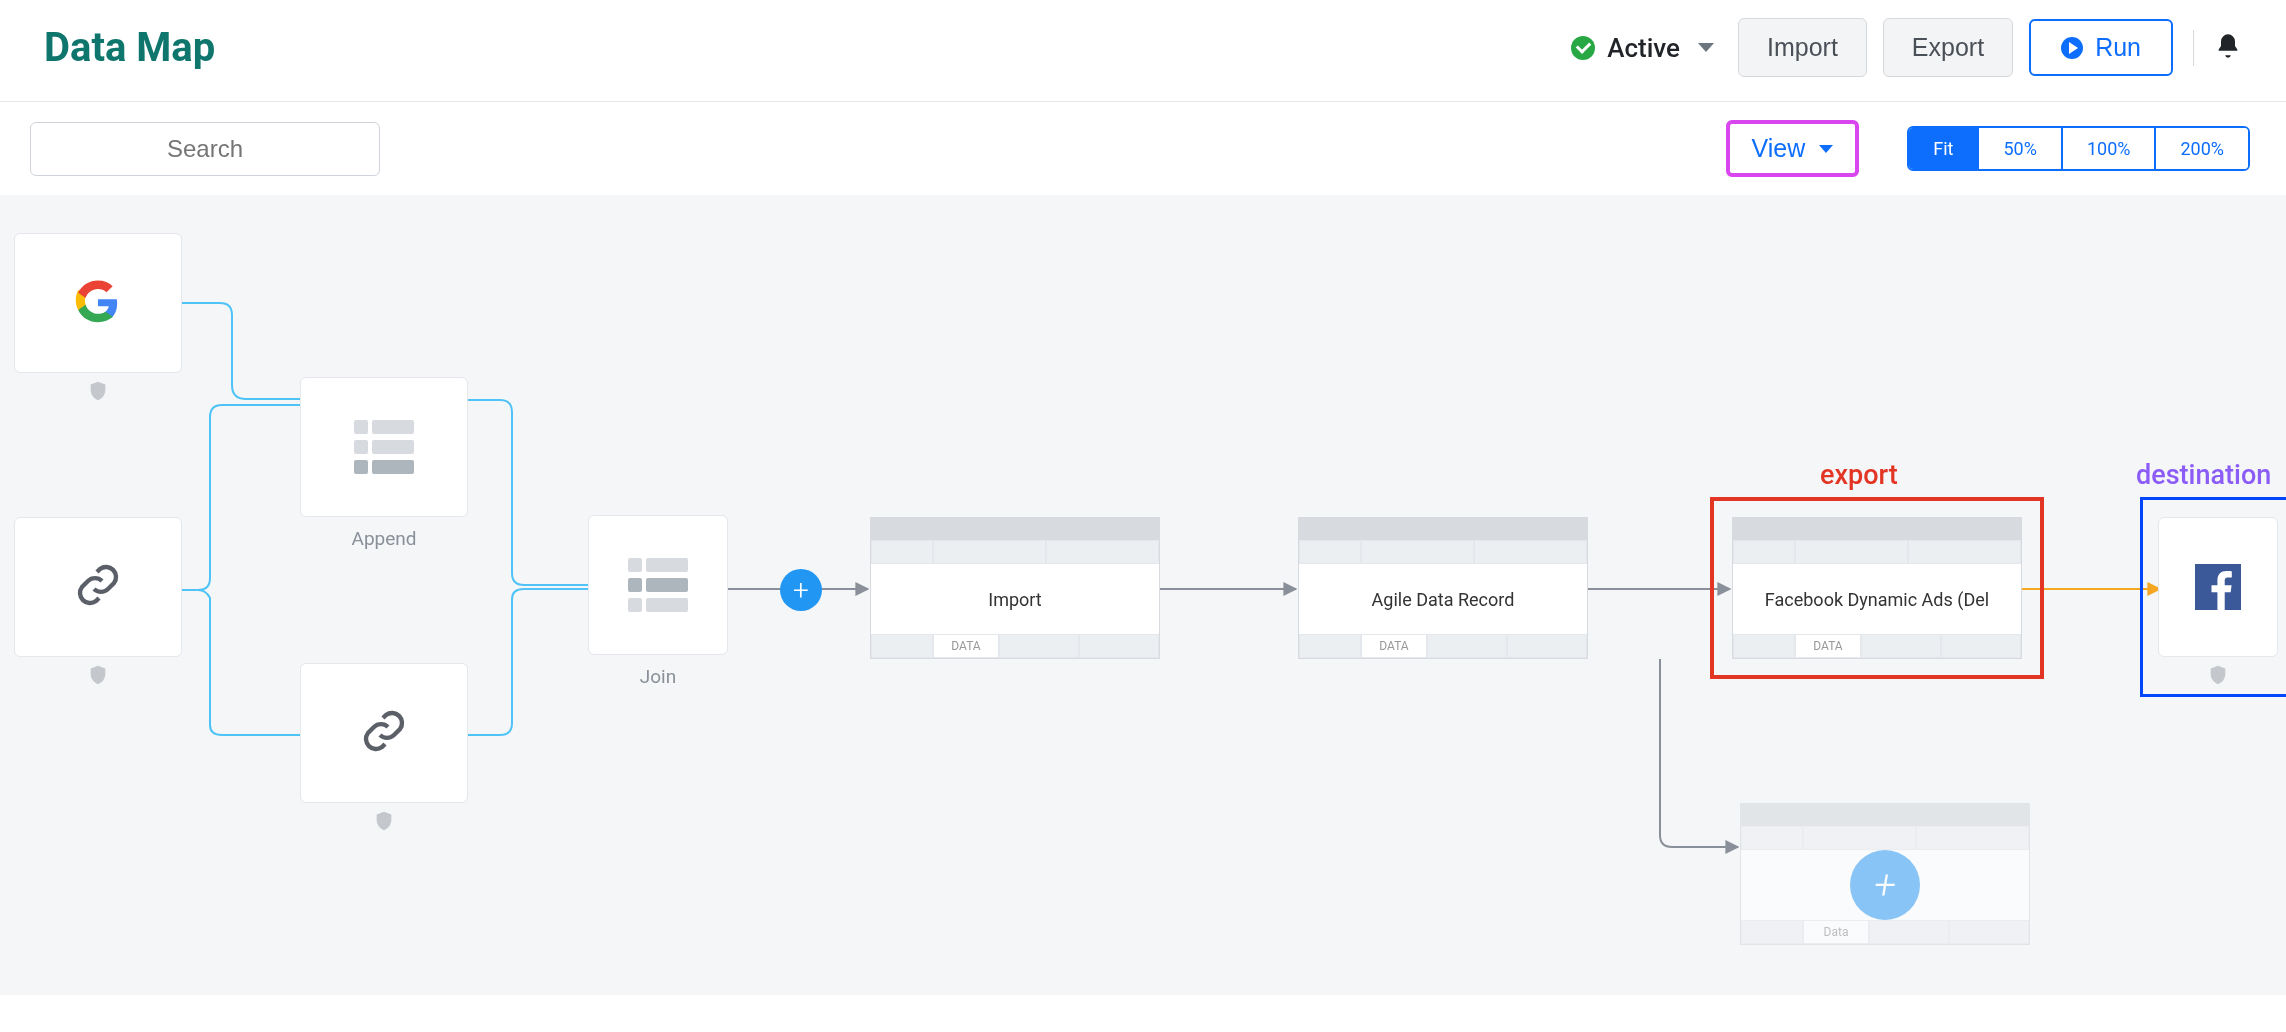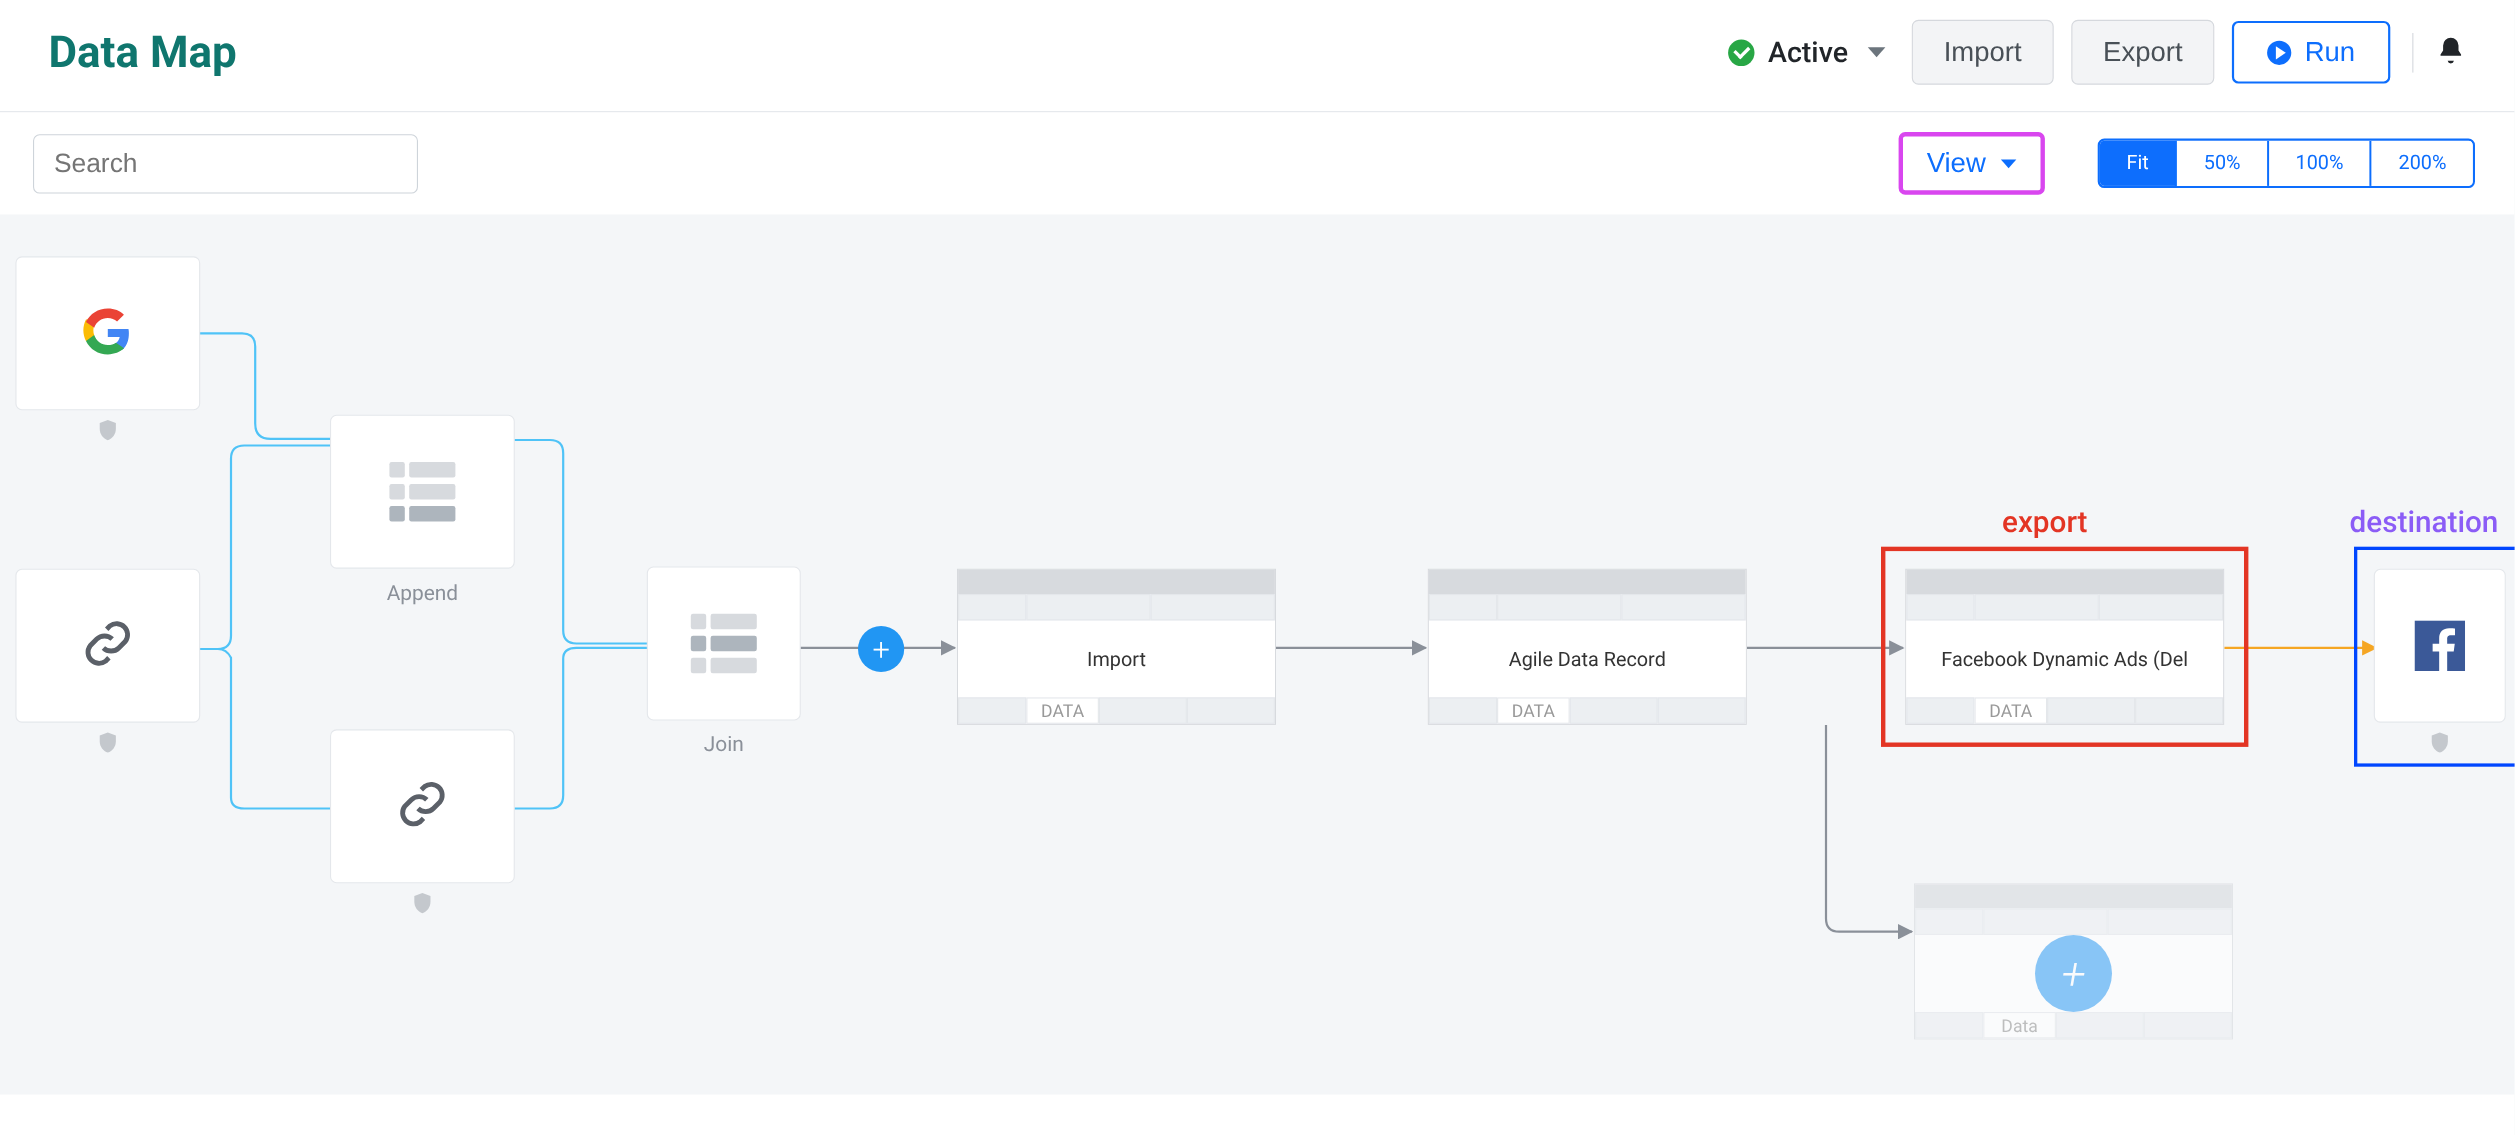--- a/index.html
+++ b/index.html
@@ -99,20 +99,21 @@
     justify-content: space-between;
     padding: 18px 36px 18px 30px;
   }
   .search-input {
     width: 350px;
     font-size: 24px;
     padding: 12px 18px;
     border: 1px solid #ced4da;
     border-radius: 6px;
     color: #6c757d;
+    text-align: center;
   }
   .toolbar-right { display: flex; gap: 48px; align-items: center; }
   .view-btn {
     border: 4px solid #d946ef;
     background: #fff;
     color: #0d6efd;
     font-size: 25px;
     padding: 10px 22px;
     border-radius: 6px;
     display: flex; align-items: center; gap: 14px;
@@ -194,21 +195,21 @@
     display: flex; align-items: center; justify-content: center;
     font-size: 18px; color: #333;
   }
   .data-card .dc-foot {
     display: grid;
     grid-template-columns: 62px 66px 1fr 1fr;
     height: 24px;
   }
   .data-card .dc-foot > div { border: 1px solid #e4e7eb; background: #eceff2; }
   .data-card .dc-foot .data-lbl {
-    background: #fff; font-size: 16px; color: #999;
+    background: #fff; font-size: 12px; color: #999;
     display: flex; align-items: center; justify-content: center;
   }
   .data-card.faded { opacity: 0.6; }
   .data-card.faded .dc-body { font-size: 16px; color: #999; font-style: italic; }
 
   .annot {
     position: absolute;
     font-size: 27px;
     font-weight: 500;
   }

